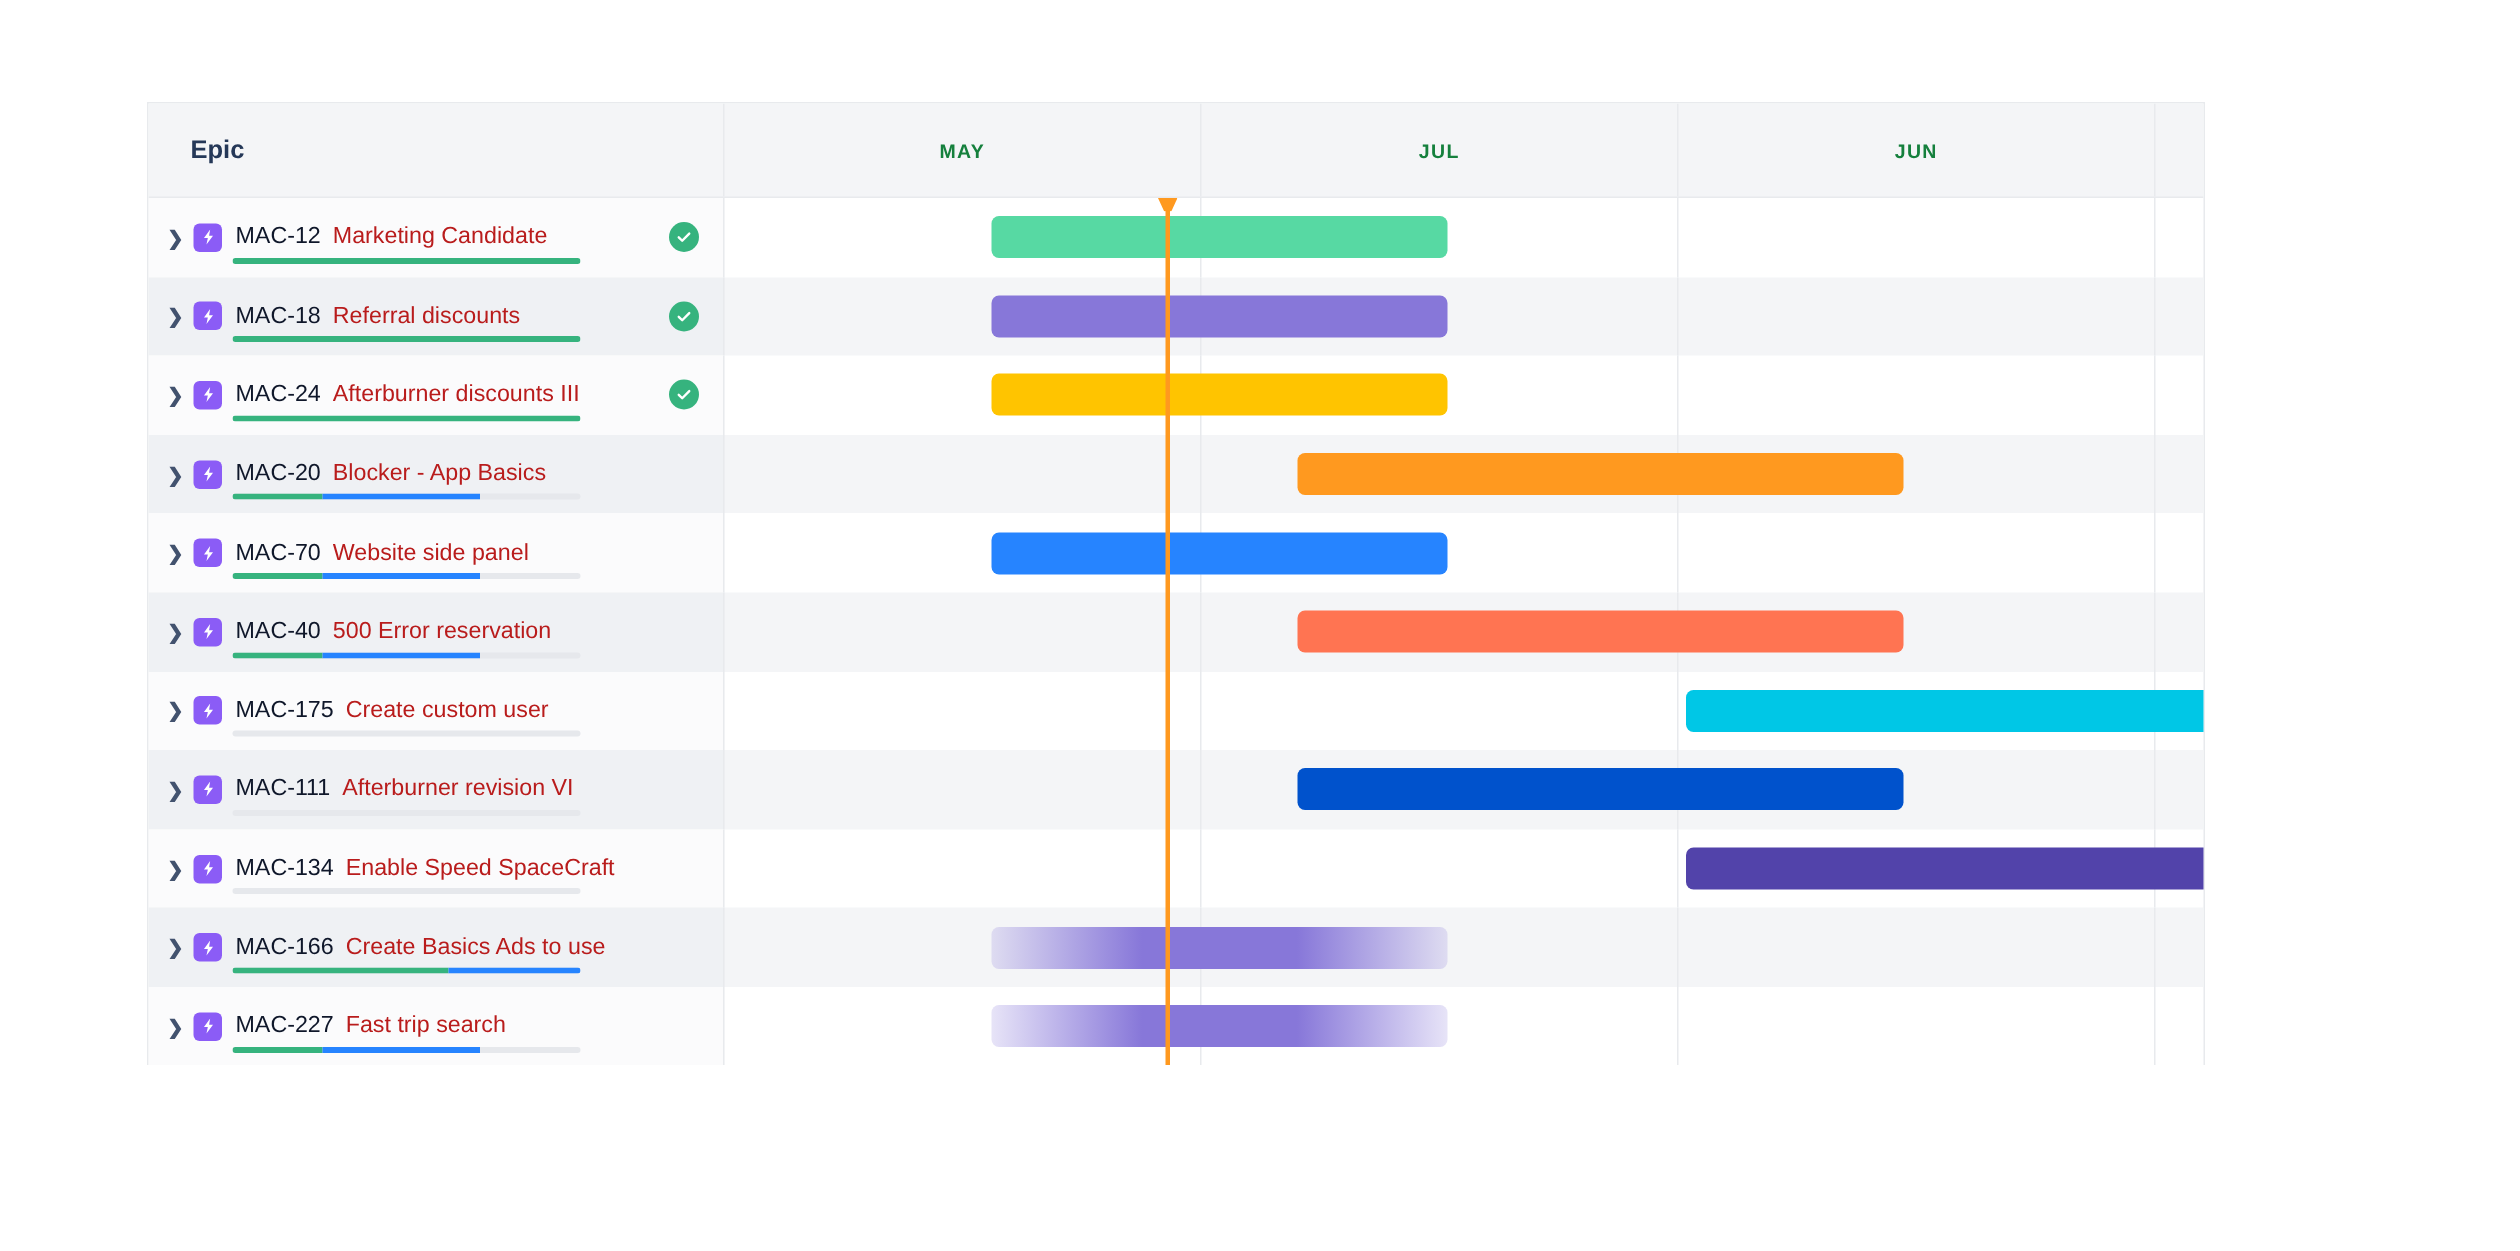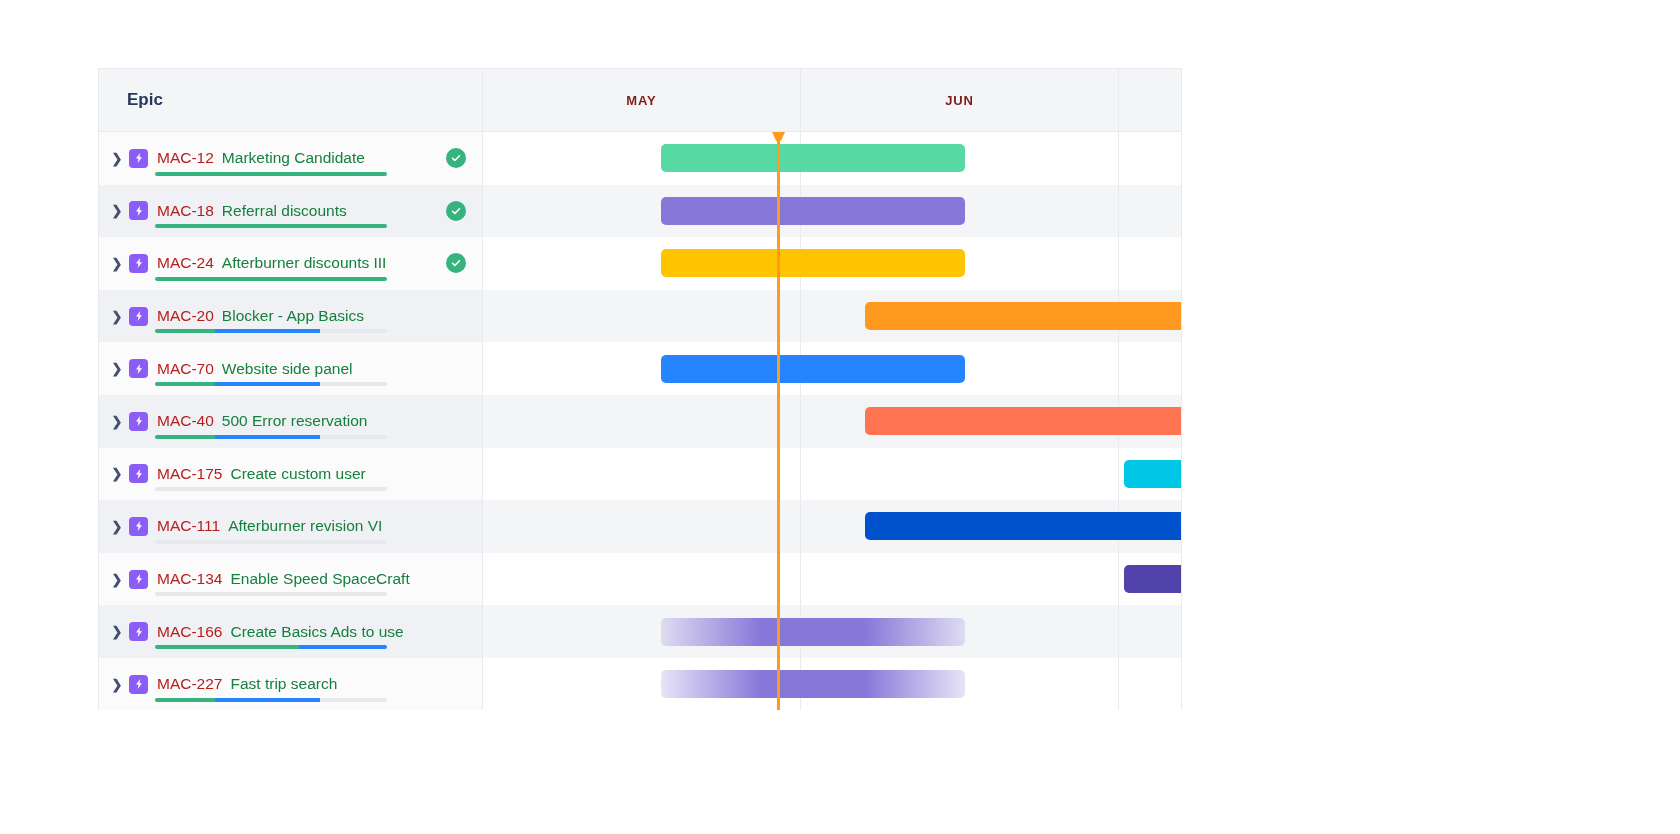--- a/index.html
+++ b/index.html
@@ -6,21 +6,21 @@
   html, body {
     width: 1680px; height: 834px;
     background: #ffffff;
     font-family: "Liberation Sans", sans-serif;
     overflow: hidden;
   }
 
   #roadmap {
     position: absolute;
     left: 98px; top: 68px;
-    width: 1084px; height: 642px;
+    width: 1372px; height: 642px;
     background: #ffffff;
     border: 1px solid #e8eaed;
     border-bottom: none;
     overflow: hidden;
   }
 
   
   .hdr {
     position: relative;
     height: 63px;
@@ -34,21 +34,21 @@
     display: flex; align-items: center;
     padding-left: 28px;
     font-size: 17px; font-weight: 700; color: #253858;
     border-right: 1px solid #e8eaed;
   }
   .hdr-months { flex: 1 1 auto; display: flex; position: relative; }
   .hdr-month {
     flex: 0 0 318px;
     display: flex; align-items: center; justify-content: center;
     font-size: 13px; font-weight: 700; letter-spacing: .9px;
-    color: #7f1d1d;
+    color: #15803d;
     border-right: 1px solid #e8eaed;
   }
   .hdr-month.last { flex: 0 0 auto; width: 34px; border-right: none; }
 
   
   .body { position: relative; }
 
   .row {
     position: relative;
     height: 52.6px;
@@ -77,25 +77,25 @@
   }
   .epic-icon {
     width: 19px; height: 19px; flex: 0 0 19px;
     margin-left: 2px; margin-right: 9px;
     border-radius: 4px;
     background: #8B5CF6;
     display: flex; align-items: center; justify-content: center;
   }
   .epic-icon svg { width: 12px; height: 12px; display: block; }
   .epic-key {
+    font-size: 15.5px; color: #0f172a;
+    margin-right: 8px; white-space: nowrap;
+  }
+  .epic-name {
     font-size: 15.5px; color: #b91c1c;
-    margin-right: 8px; white-space: nowrap;
-  }
-  .epic-name {
-    font-size: 15.5px; color: #15803d;
     white-space: nowrap; overflow: hidden; text-overflow: ellipsis;
   }
   .status-check {
     margin-left: auto; margin-right: 16px;
     width: 20px; height: 20px; flex: 0 0 20px;
     border-radius: 50%;
     background: #36B37E;
     display: flex; align-items: center; justify-content: center;
   }
   .status-check svg { width: 12px; height: 12px; display: block; }
@@ -155,22 +155,22 @@
 </style>
 </head>
 <body>
 
 <div id="roadmap">
 
   <div class="hdr">
     <div class="hdr-epic">Epic</div>
     <div class="hdr-months" id="month-headers">
         <div class="hdr-month">MAY</div>
+        <div class="hdr-month">JUL</div>
         <div class="hdr-month">JUN</div>
-        <div class="hdr-month">JUL</div>
         <div class="hdr-month last"></div>
       </div>
   </div>
 
   <div class="body" id="rows-container">
 
   <div class="row">
         <div class="cell-epic">
           <div class="chevron">❯</div>
           <div class="epic-icon">

